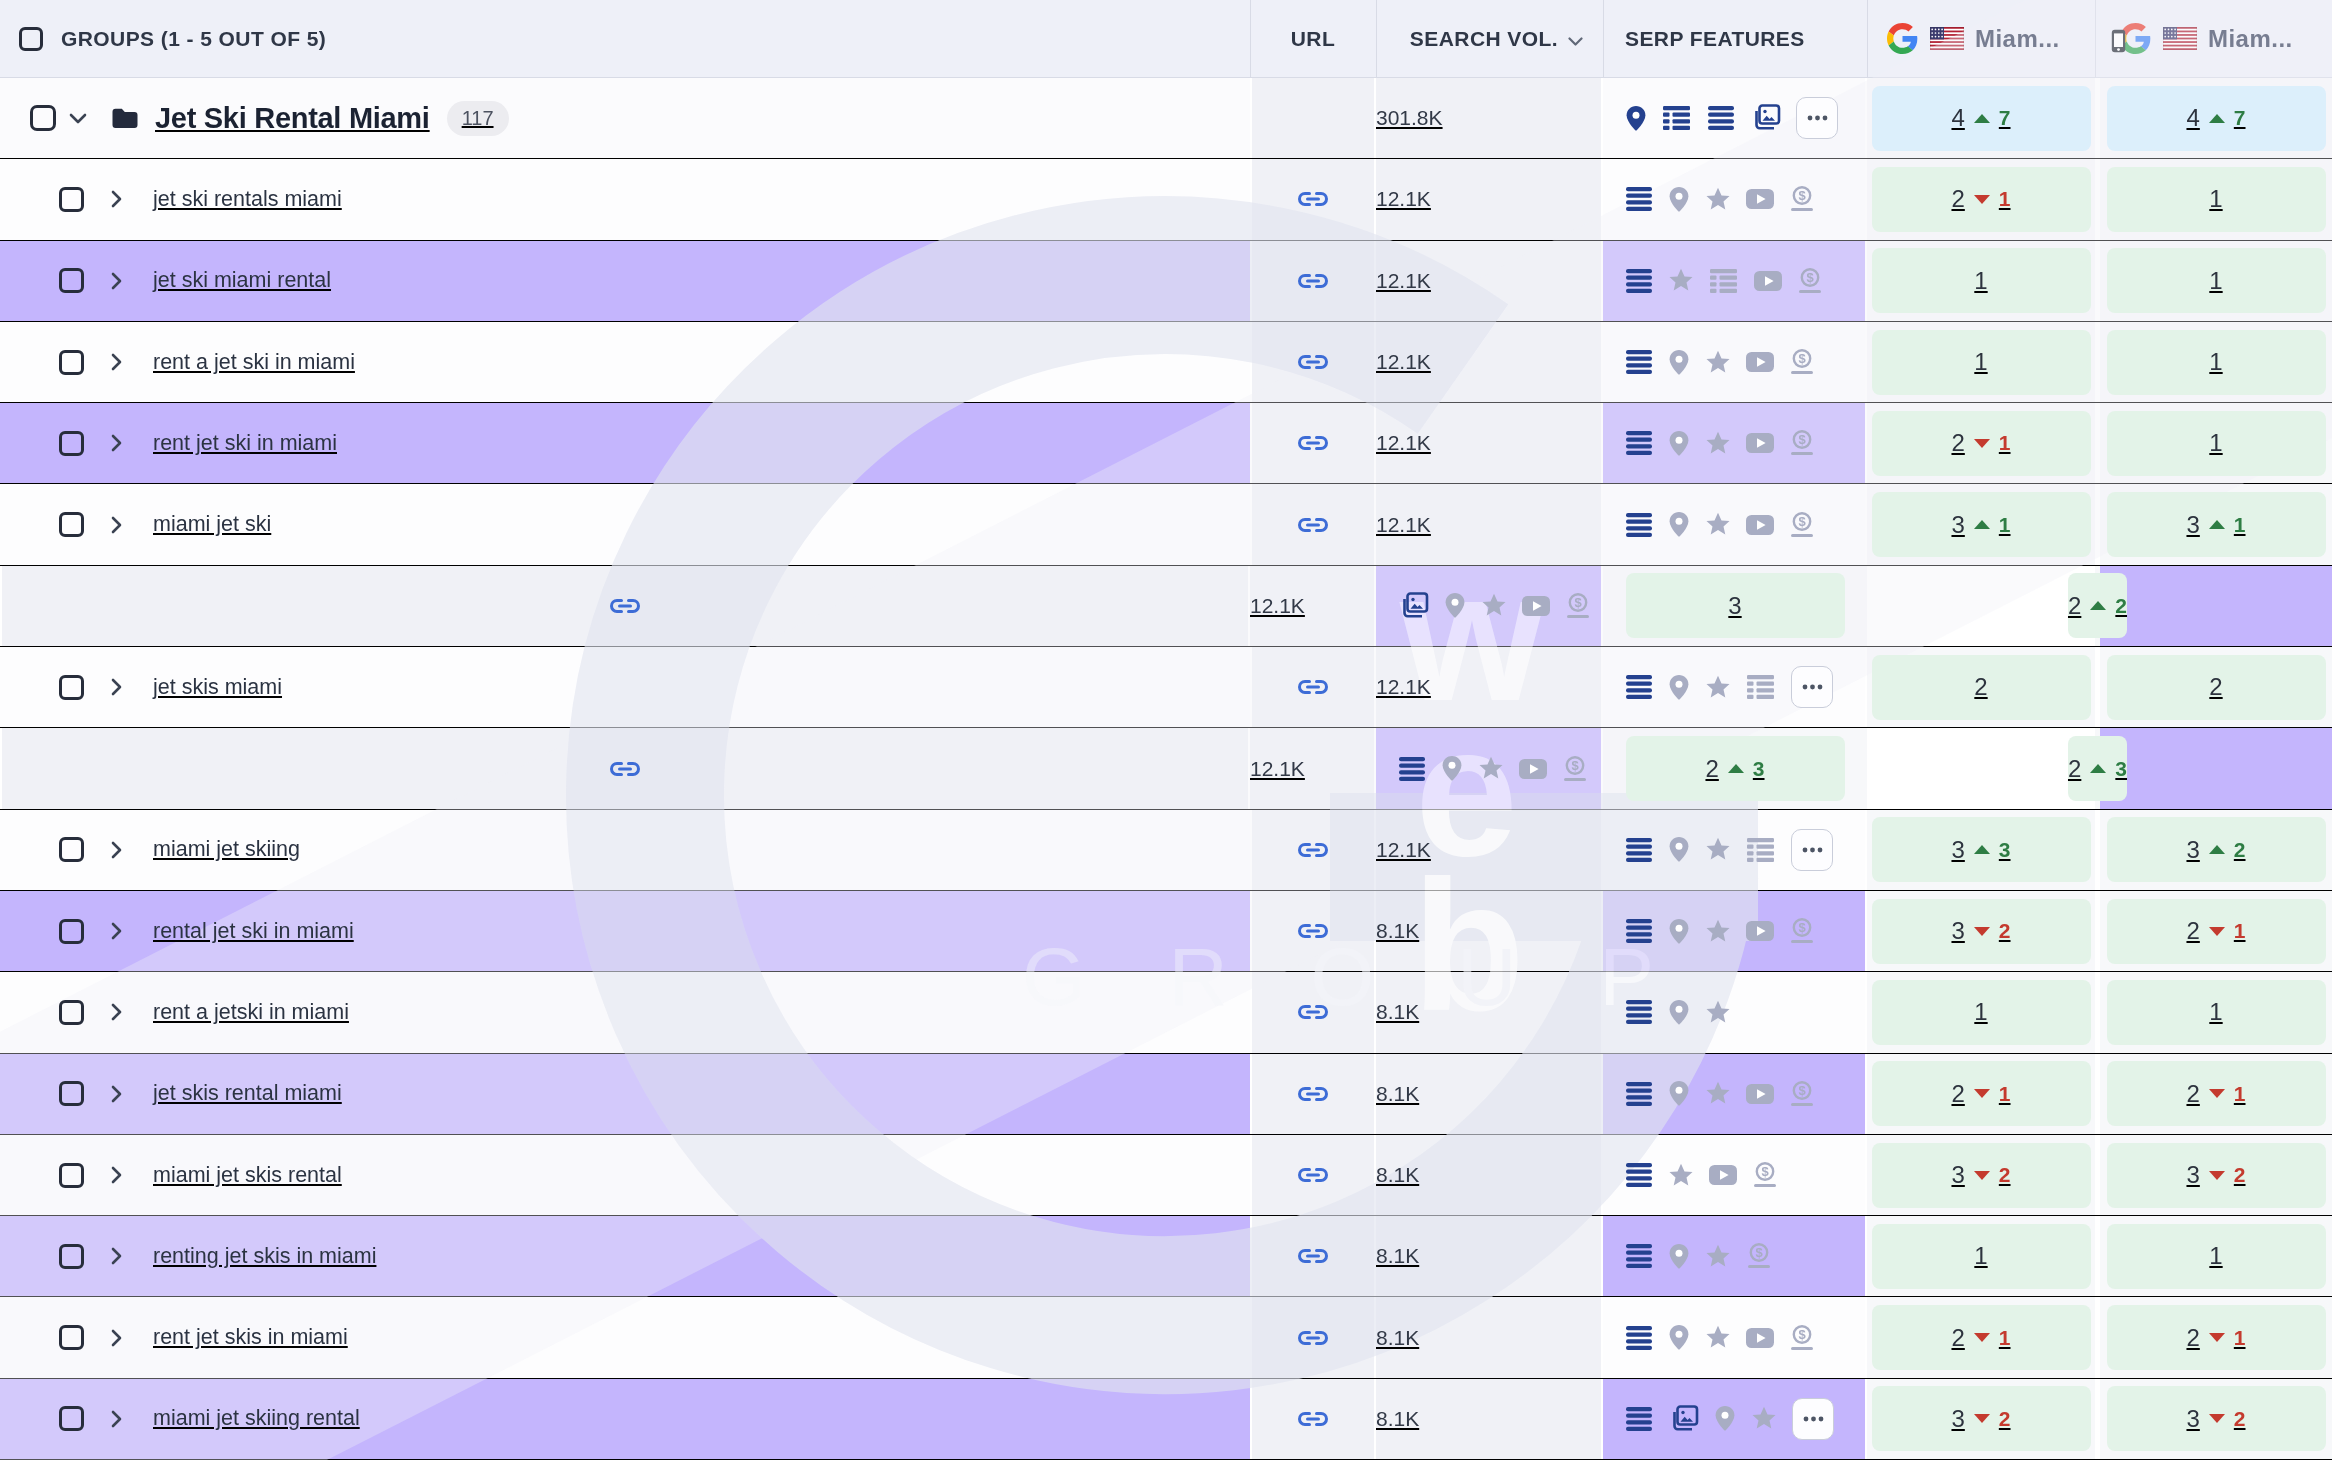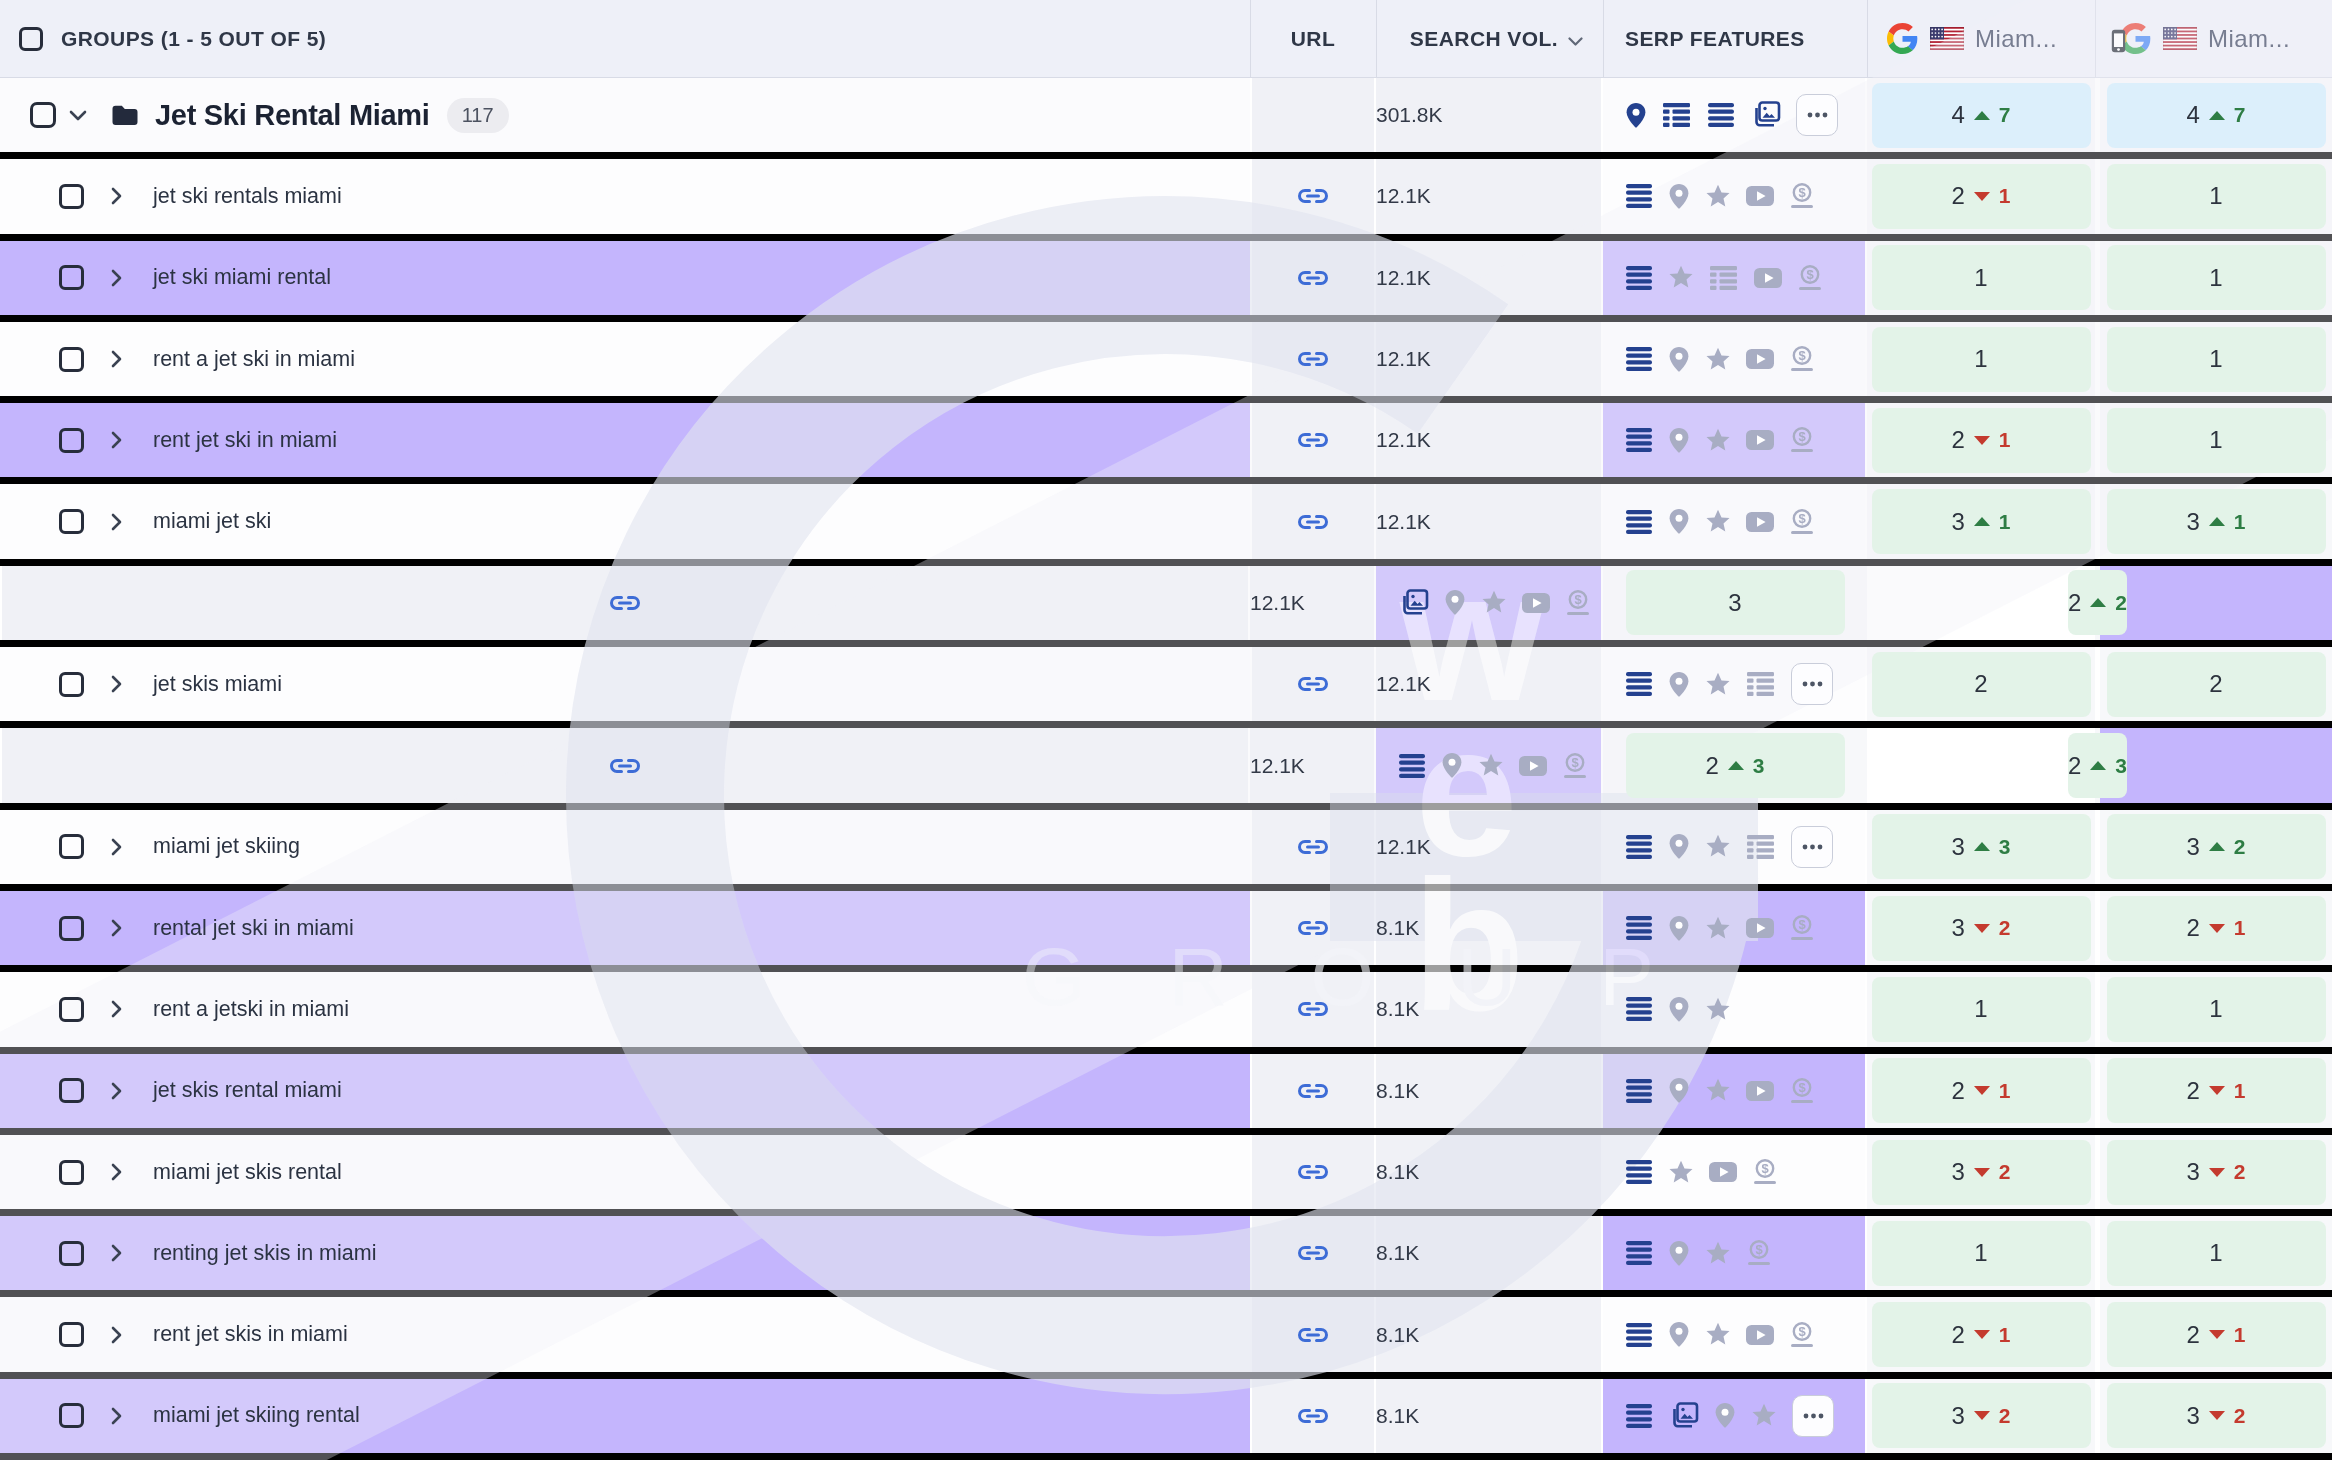--- a/index.html
+++ b/index.html
@@ -10,27 +10,27 @@
   .grid { display:grid; grid-template-columns:1250px 126px 227px 264px 228px 5px 232px; }
 
   
   .header-row { height:78px; background:#eef0f8; border-bottom:1px solid #d8dbe6; }
   .hc { display:flex; align-items:center; font-size:21px; font-weight:700; color:#2f3747; letter-spacing:.02em; }
   .hc.sep { box-shadow: inset 1px 0 0 #d8dbe6; }
   .h-groups { padding-left:19px; gap:18px; }
   .h-url { justify-content:center; }
   .h-vol { justify-content:flex-end; padding-right:20px; gap:10px; cursor:pointer; }
   .h-serp { padding-left:22px; }
-  .h-track { padding-left:18px; gap:11px; font-weight:400; font-size:24px; color:#39425c; cursor:pointer; }
+  .h-track { padding-left:18px; gap:11px; font-weight:700; font-size:24px; color:#39425c; cursor:pointer; }
   .h-gapcol { box-shadow: inset 1px 0 0 #d8dbe6; }
   .g-wrap { position:relative; display:inline-flex; width:34px; height:34px; align-items:center; justify-content:center; }
   .g-phone { position:absolute; left:-7px; bottom:-3px; }
 
   
-  .row { height:81.3px; position:relative; border-bottom:7px solid #000000; background:#fdfdfe; }
+  .row { height:81.3px; position:relative; border-bottom:1px solid #000000; background:#fdfdfe;text-decoration:underline; }
   .row.alt { background:#c4b5fd; }
   .row.group { background:#fbfbfd; }
   .c-kw { display:flex; align-items:center; }
   .c-url { background:#f0f1f6; border-left:2px solid #fff; border-right:2px solid #fff; display:flex; align-items:center; justify-content:center; }
   .c-vol { background:#f0f1f6; border-right:2px solid #fff; display:flex; align-items:center; padding-right:46px; font-size:21px; color:#323947; }
   .c-serp { border-right:2px solid #fff; display:flex; align-items:center; gap:15px; padding-left:22px; }
   .c-pos { background:#f7f8fa; display:flex; align-items:center; justify-content:center; }
   .c-gap { background:#fff; }
   .z { position:relative; z-index:2; }
 

